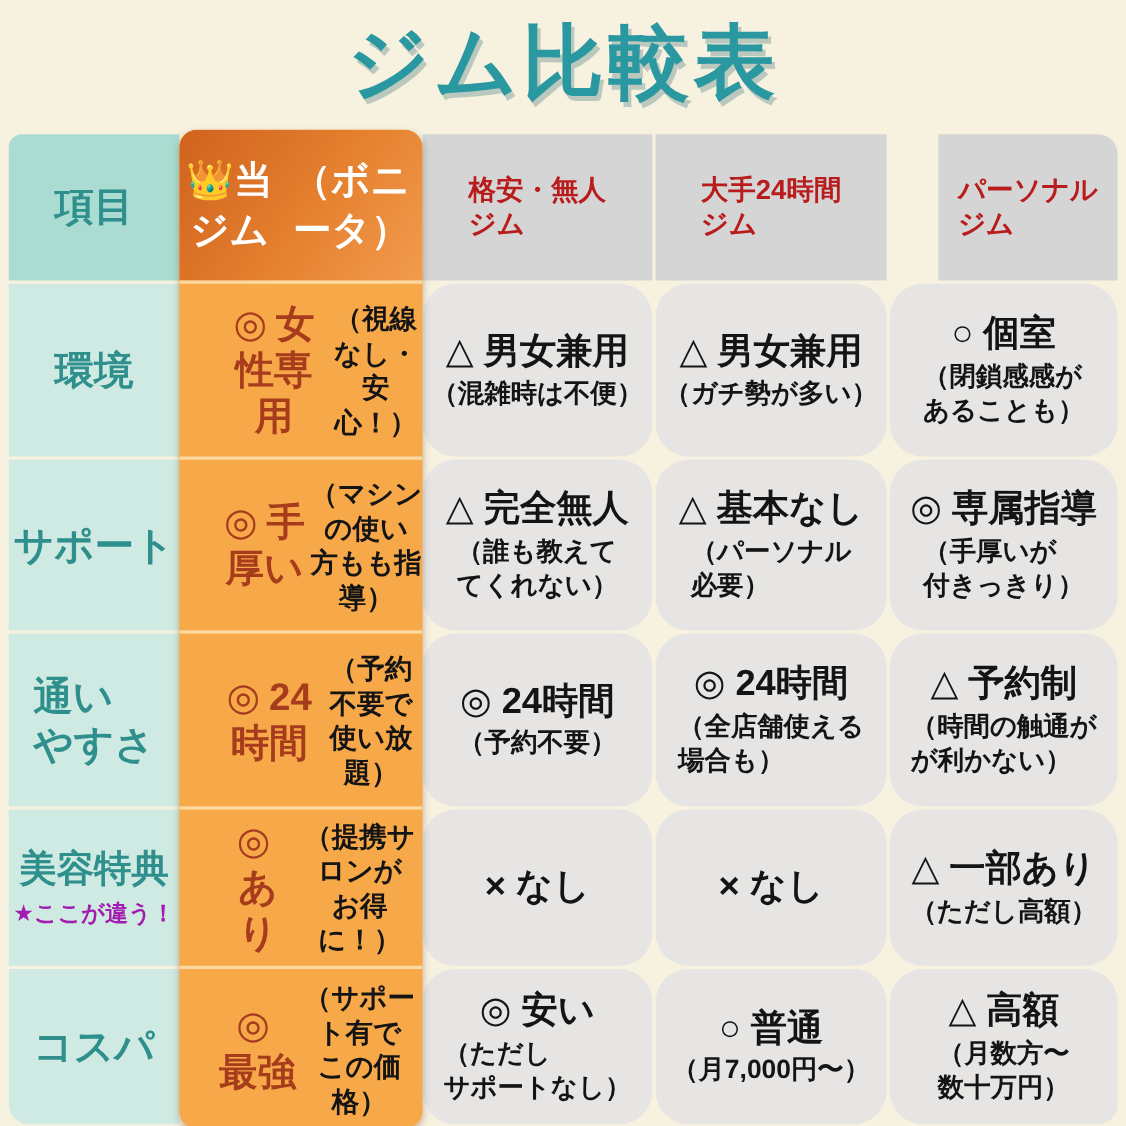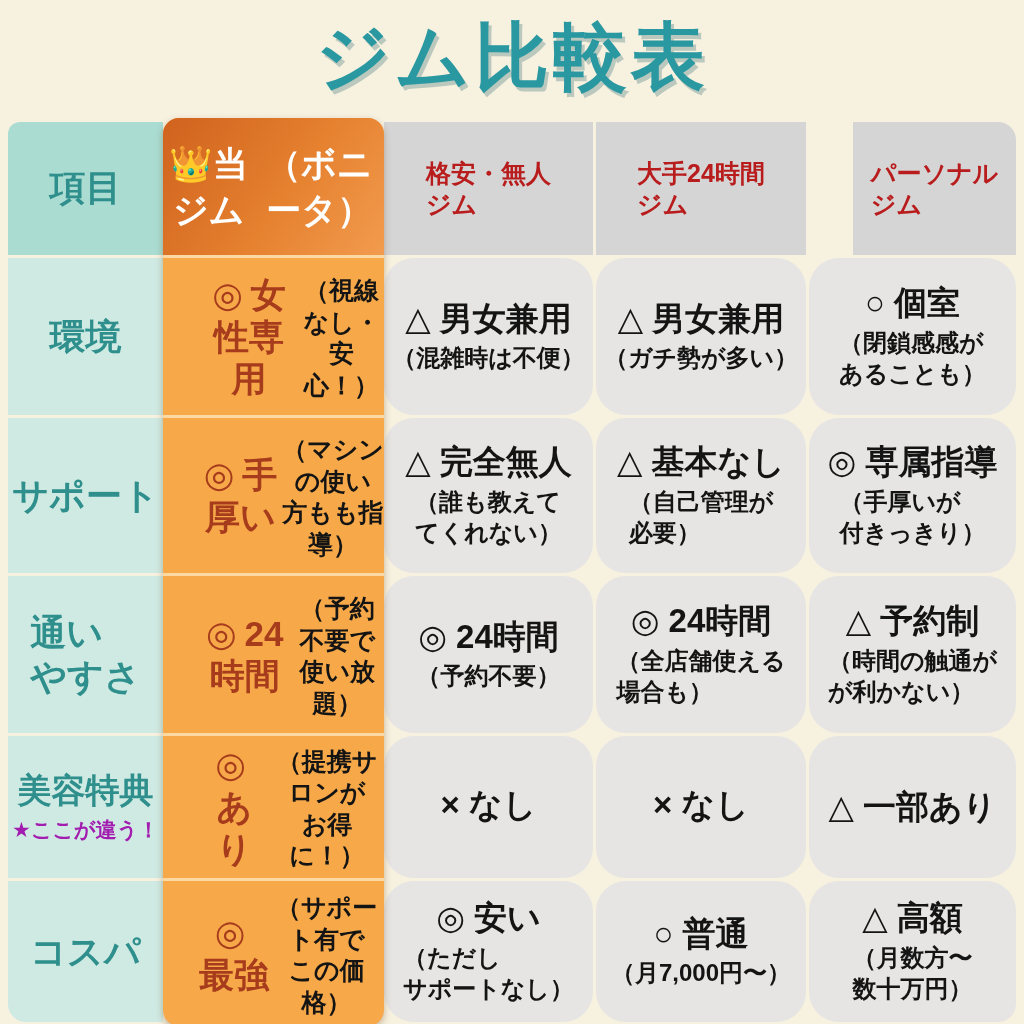--- a/index.html
+++ b/index.html
@@ -102,21 +102,21 @@
       <span class="rlabel">サポート</span>
     </div>
     <div class="cell spacer"></div>
     <div class="cell gray">
       <div class="vline"><span class="mark">△</span><span>完全無人</span></div>
       <div class="note">（誰も教えて
 てくれない）</div>
     </div>
     <div class="cell gray">
       <div class="vline"><span class="mark">△</span><span>基本なし</span></div>
-      <div class="note">（自己管理が
+      <div class="note">（パーソナル
 必要）</div>
     </div>
     <div class="cell gray">
       <div class="vline"><span class="mark">◎</span><span>専属指導</span></div>
       <div class="note">（手厚いが
 付きっきり）</div>
     </div>
 
     <div class="cell teal">
       <span class="rlabel">通い
@@ -146,20 +146,21 @@
     <div class="cell gray">
       <div class="vline"><span class="mark">×</span><span>なし</span></div>
       <div class="note"></div>
     </div>
     <div class="cell gray">
       <div class="vline"><span class="mark">×</span><span>なし</span></div>
       <div class="note"></div>
     </div>
     <div class="cell gray">
       <div class="vline"><span class="mark">△</span><span>一部あり</span></div>
+      <div class="note">（ただし高額）</div>
     </div>
 
     <div class="cell teal bl">
       <span class="rlabel">コスパ</span>
     </div>
     <div class="cell spacer"></div>
     <div class="cell gray">
       <div class="vline"><span class="mark">◎</span><span>安い</span></div>
       <div class="note">（ただし
 サポートなし）</div>

